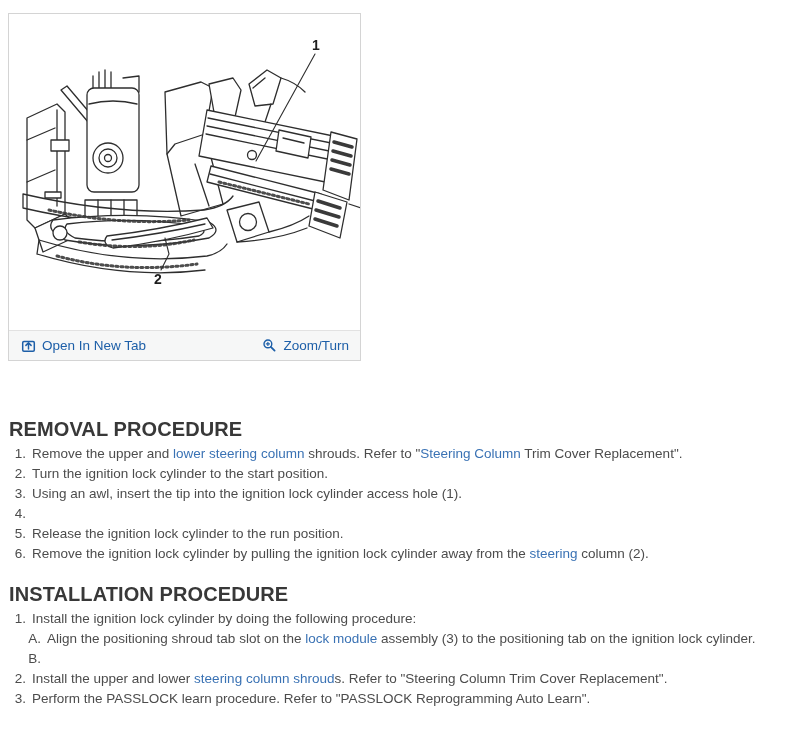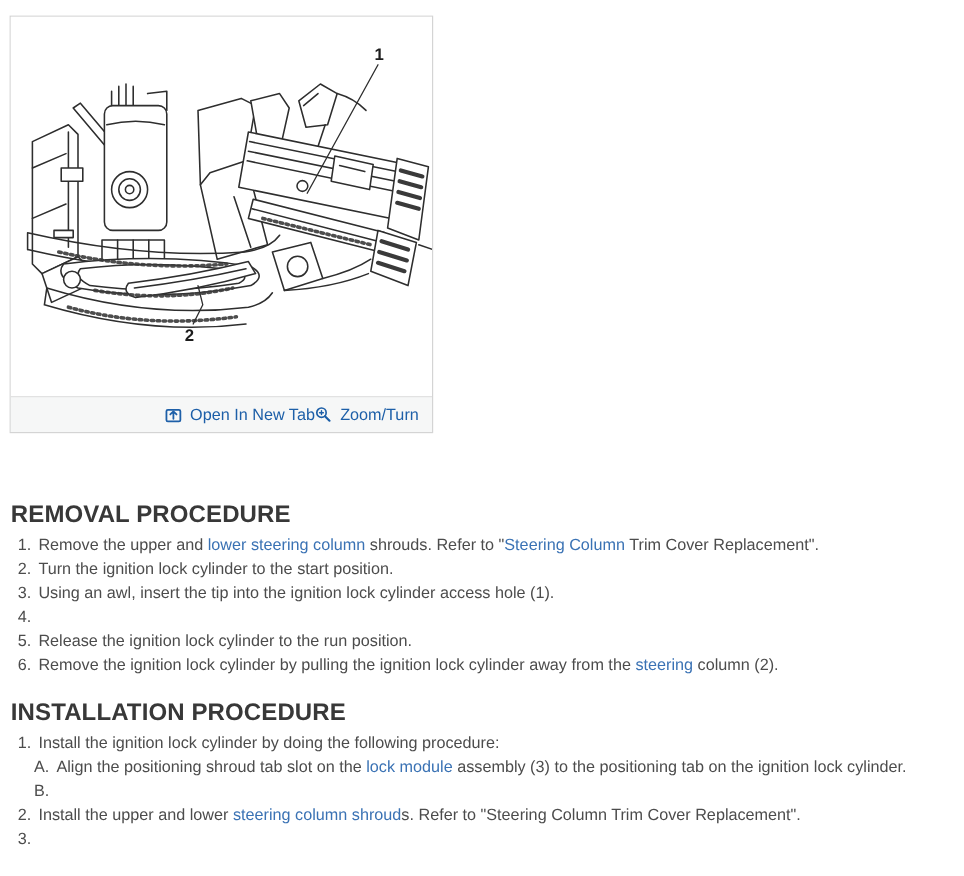--- a/index.html
+++ b/index.html
@@ -12,21 +12,21 @@
   .card{
     position:absolute;left:8px;top:13px;width:353px;height:348px;
     border:1px solid var(--card-border,#d4d4d4);background:#fff;
     box-sizing:border-box;display:flex;flex-direction:column;
   }
   .card-image{flex:1;position:relative;overflow:hidden;background:#fff;}
   .card-image svg{display:block;width:351px;height:316px;}
   .card-footer{
     height:30px;flex:0 0 30px;background:var(--footer-bg,#f6f7f7);
     border-top:1px solid var(--footer-border,#e2e2e2);
-    display:flex;align-items:center;justify-content:flex-end;
+    display:flex;align-items:center;justify-content:space-between;
     padding:0 11px 0 12px;box-sizing:border-box;
   }
   .flink{
     display:flex;align-items:center;gap:6px;
     color:var(--footer-link,#1d5fa8);font-size:13.5px;cursor:pointer;text-decoration:none;
   }
   .flink svg{display:block;}
   
   .diag path,.diag line,.diag circle,.diag rect,.diag polyline{
     stroke:#2e2e2e;stroke-width:1.3;fill:none;stroke-linejoin:round;stroke-linecap:round;
@@ -177,15 +177,16 @@
       </div>
       <div class="proc-item indent">
         <span class="num">B.</span>
       </div>
       <div class="proc-item">
         <span class="num">2.</span>
         <span class="txt"><span>Install the upper and lower </span><span class="seg-link">steering column shroud</span><span>s. Refer to "Steering Column Trim Cover Replacement".</span></span>
       </div>
       <div class="proc-item">
         <span class="num">3.</span>
+        <span class="txt"><span>Perform the PASSLOCK learn procedure. Refer to "PASSLOCK Reprogramming Auto Learn".</span></span>
       </div>
     </section>
   </div>
 
 </body></html>

